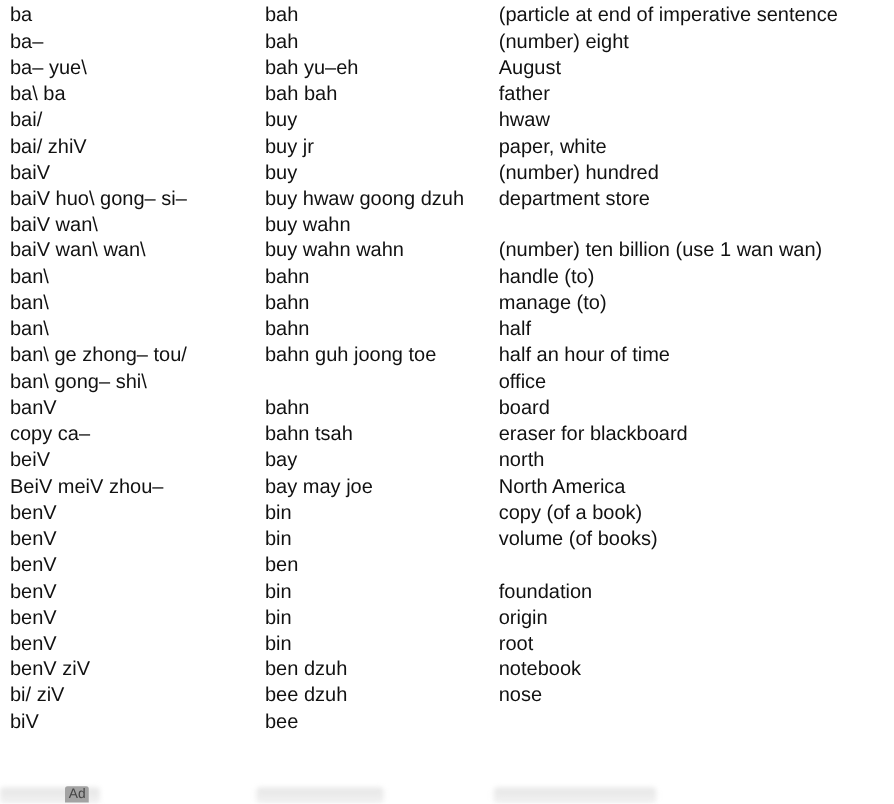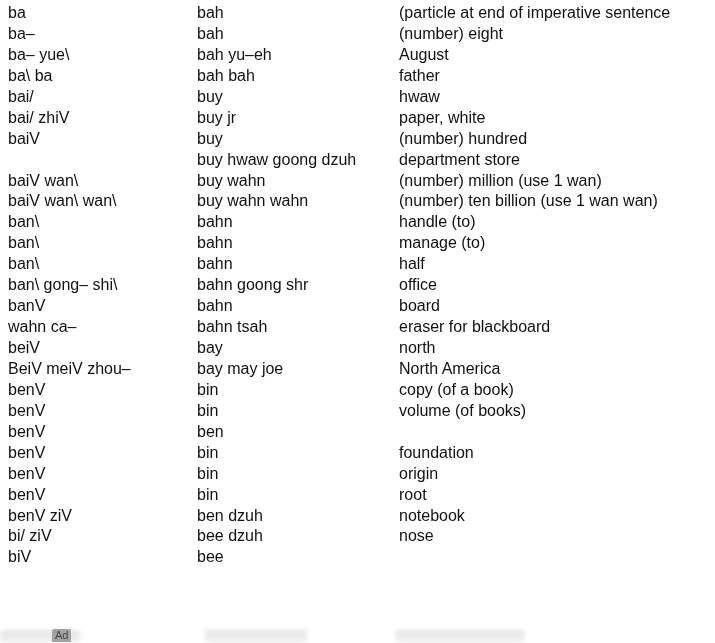--- a/index.html
+++ b/index.html
@@ -5,21 +5,21 @@
   html, body { margin: 0; padding: 0; }
   body {
     width: 715px; height: 643px; overflow: hidden;
     background: #ffffff; color: #111111;
     font-family: "Liberation Sans", sans-serif;
     font-size: 16px; position: relative;
   }
   .page { position: absolute; left: 0; top: 3px; width: 715px; }
   .row { position: relative; height: 20.95px; line-height: 20.95px; white-space: nowrap; }
   .c1 { position: absolute; left: 8px; }
-  .c2 { position: absolute; left: 197px; }
+  .c2 { position: absolute; left: 212px; }
   .c3 { position: absolute; left: 399px; text-align: right; }
   .ad-strip {
     position: absolute; left: 0; top: 630px; width: 715px; height: 13px;
     background: #ffffff;
   }
   .ad-blur {
     position: absolute; top: 630px; height: 13px;
     background: linear-gradient(to bottom, #e6e6e6, #f2f2f2);
     filter: blur(2px); border-radius: 3px;
   }
@@ -62,27 +62,27 @@
       <span class="c1">bai/ zhiV</span>
       <span class="c2">buy jr</span>
       <span class="c3">paper, white</span>
     </div>
     <div class="row">
       <span class="c1">baiV</span>
       <span class="c2">buy</span>
       <span class="c3">(number) hundred</span>
     </div>
     <div class="row">
+      <span class="c1">baiV huo\ gong– si–</span>
       <span class="c2">buy hwaw goong dzuh</span>
       <span class="c3">department store</span>
     </div>
     <div class="row">
       <span class="c1">baiV wan\</span>
       <span class="c2">buy wahn</span>
-      <span class="c3">(number) million (use 1 wan)</span>
     </div>
     <div class="row">
       <span class="c1">baiV wan\ wan\</span>
       <span class="c2">buy wahn wahn</span>
       <span class="c3">(number) ten billion (use 1 wan wan)</span>
     </div>
     <div class="row">
       <span class="c1">ban\</span>
       <span class="c2">bahn</span>
       <span class="c3">handle (to)</span>
@@ -91,31 +91,35 @@
       <span class="c1">ban\</span>
       <span class="c2">bahn</span>
       <span class="c3">manage (to)</span>
     </div>
     <div class="row">
       <span class="c1">ban\</span>
       <span class="c2">bahn</span>
       <span class="c3">half</span>
     </div>
     <div class="row">
+      <span class="c1">ban\ ge zhong– tou/</span>
+      <span class="c2">bahn guh joong toe</span>
+      <span class="c3">half an hour of time</span>
+    </div>
+    <div class="row">
       <span class="c1">ban\ gong– shi\</span>
-      <span class="c2">bahn goong shr</span>
       <span class="c3">office</span>
     </div>
     <div class="row">
       <span class="c1">banV</span>
       <span class="c2">bahn</span>
       <span class="c3">board</span>
     </div>
     <div class="row">
-      <span class="c1">wahn ca–</span>
+      <span class="c1">copy ca–</span>
       <span class="c2">bahn tsah</span>
       <span class="c3">eraser for blackboard</span>
     </div>
     <div class="row">
       <span class="c1">beiV</span>
       <span class="c2">bay</span>
       <span class="c3">north</span>
     </div>
     <div class="row">
       <span class="c1">BeiV meiV zhou–</span>

